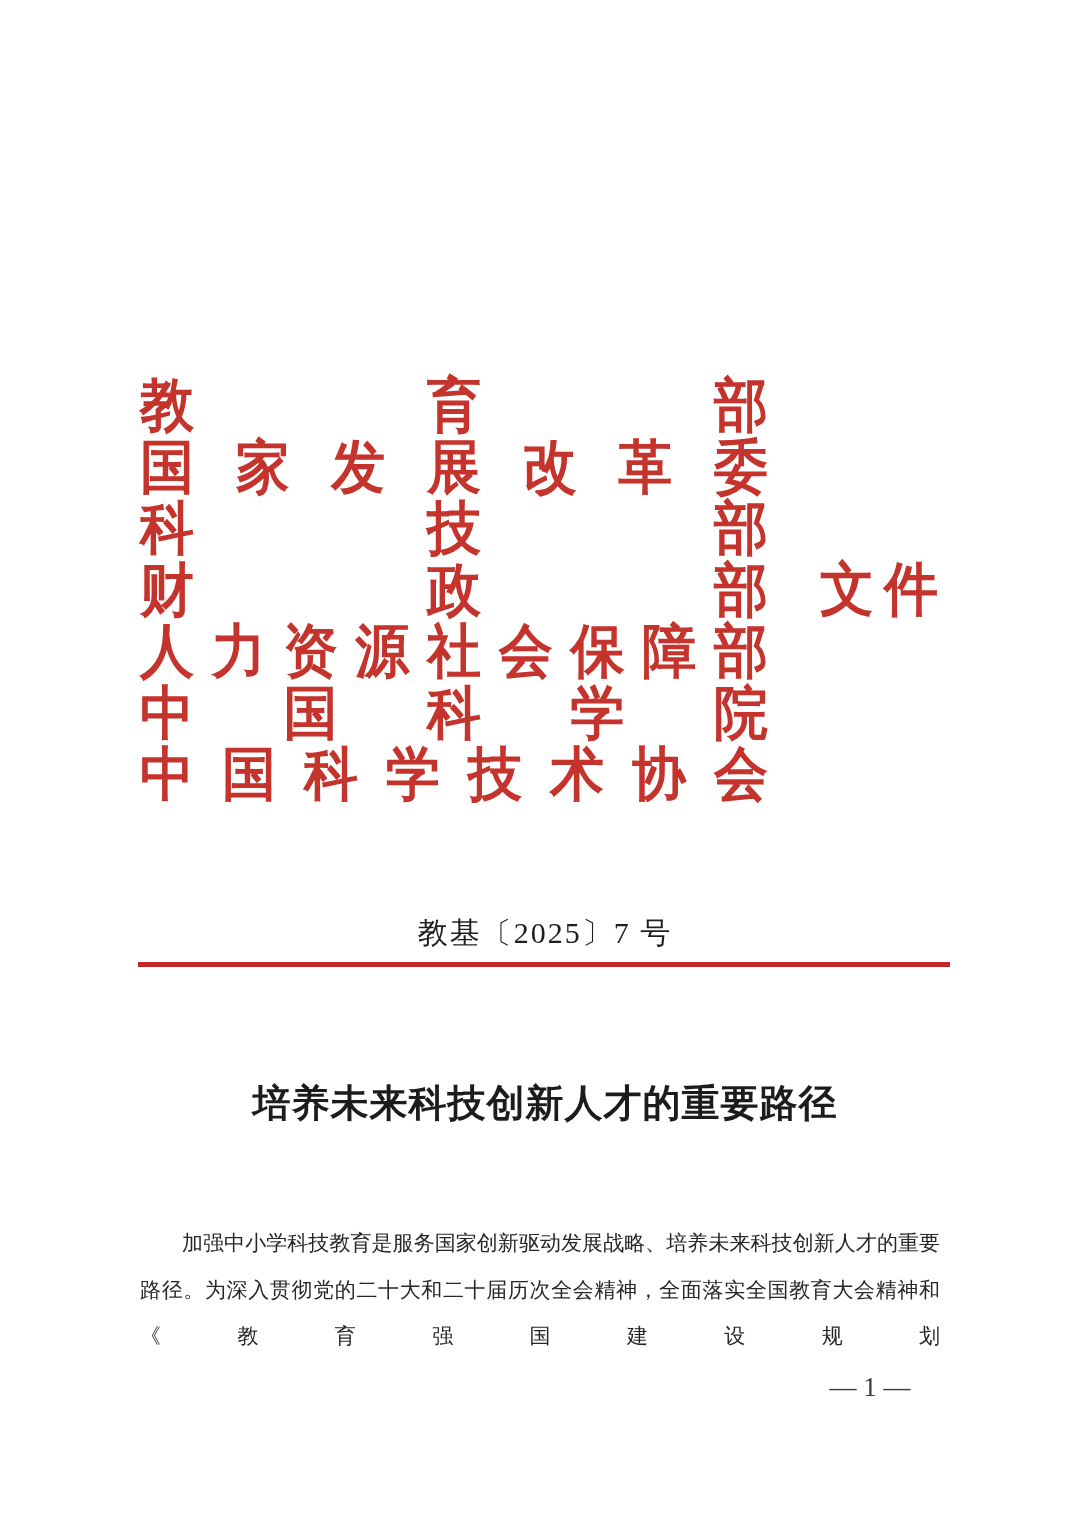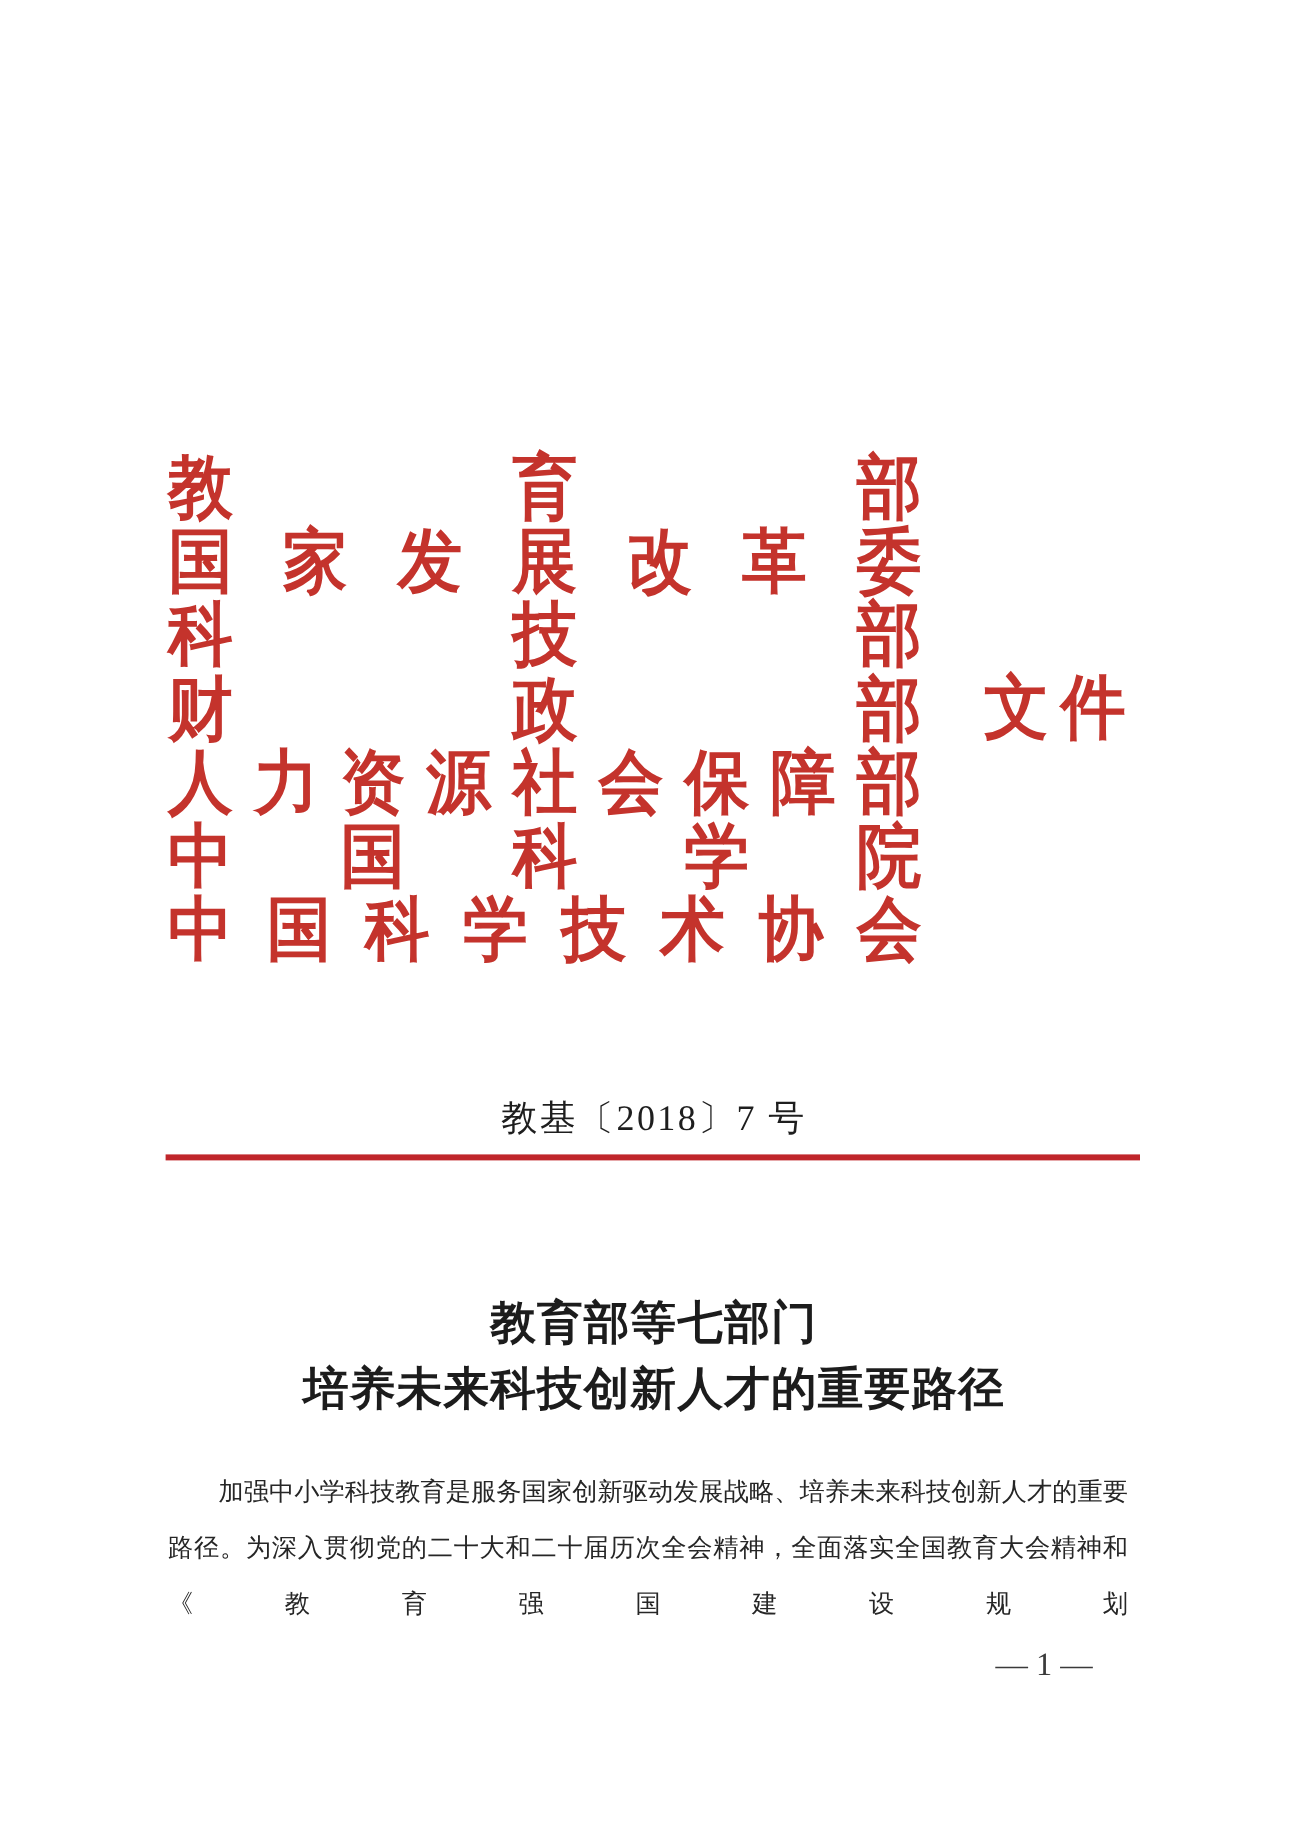--- a/index.html
+++ b/index.html
@@ -168,26 +168,25 @@
         <span>协</span>
         <span>会</span>
       </div>
   </div>
 
   <div class="lh-suffix">
       <span>文</span>
       <span>件</span>
     </div>
 
-  <div class="doc-number">教基〔2018〕7 号</div>
+  <div class="doc-number">教基〔2025〕7 号</div>
 
   <div class="red-line"></div>
 
   <div class="title-block">
-    <div class="title-line">教育部等七部门</div>
     <div class="title-line">培养未来科技创新人才的重要路径</div>
   </div>
 
   <div class="body-para">加强中小学科技教育是服务国家创新驱动发展战略、培养未来科技创新人才的重要路径。为深入贯彻党的二十大和二十届历次全会精神，全面落实全国教育大会精神和《教育强国建设规划</div>
 
   <div class="page-number">— 1 —</div>
 
 </div>
 
 </body></html>

